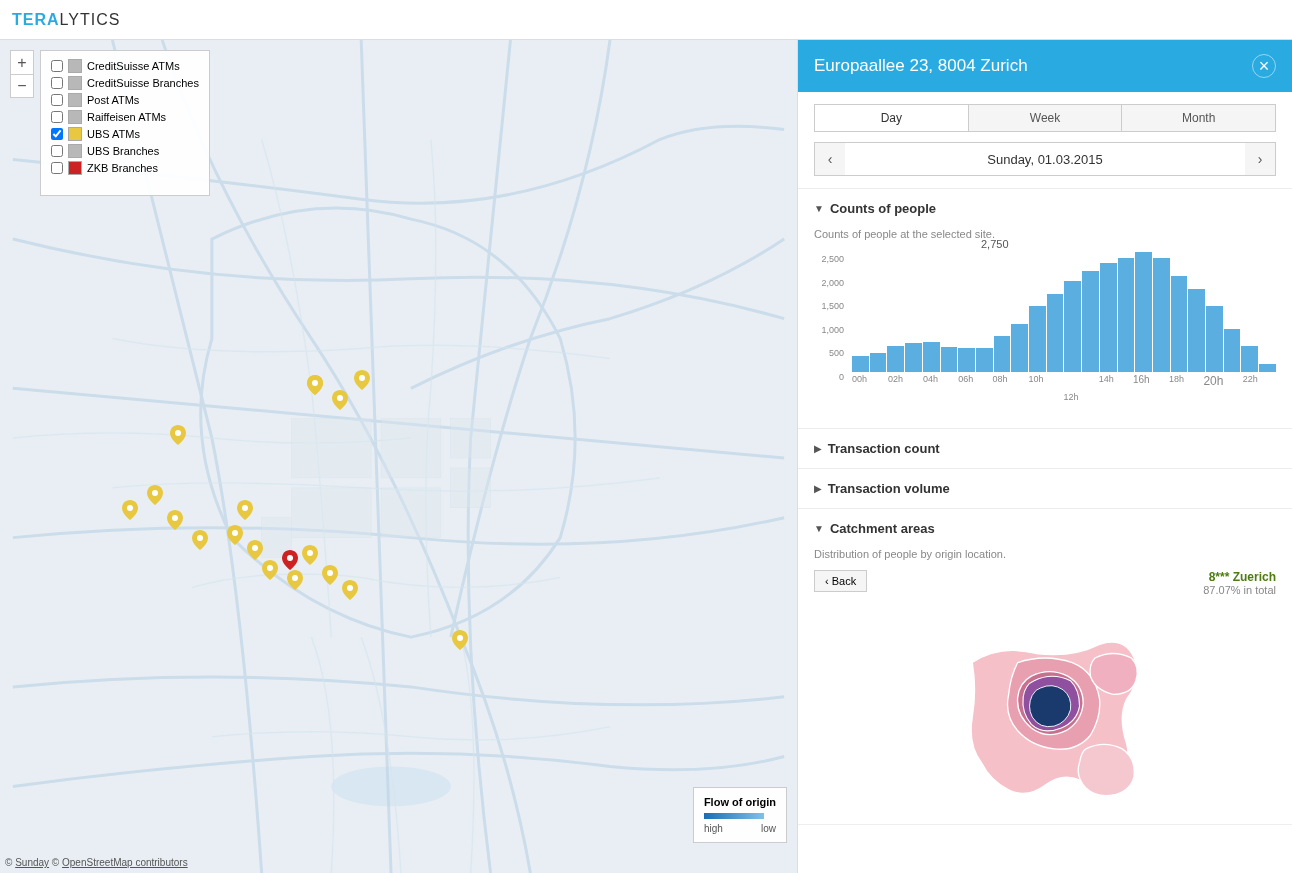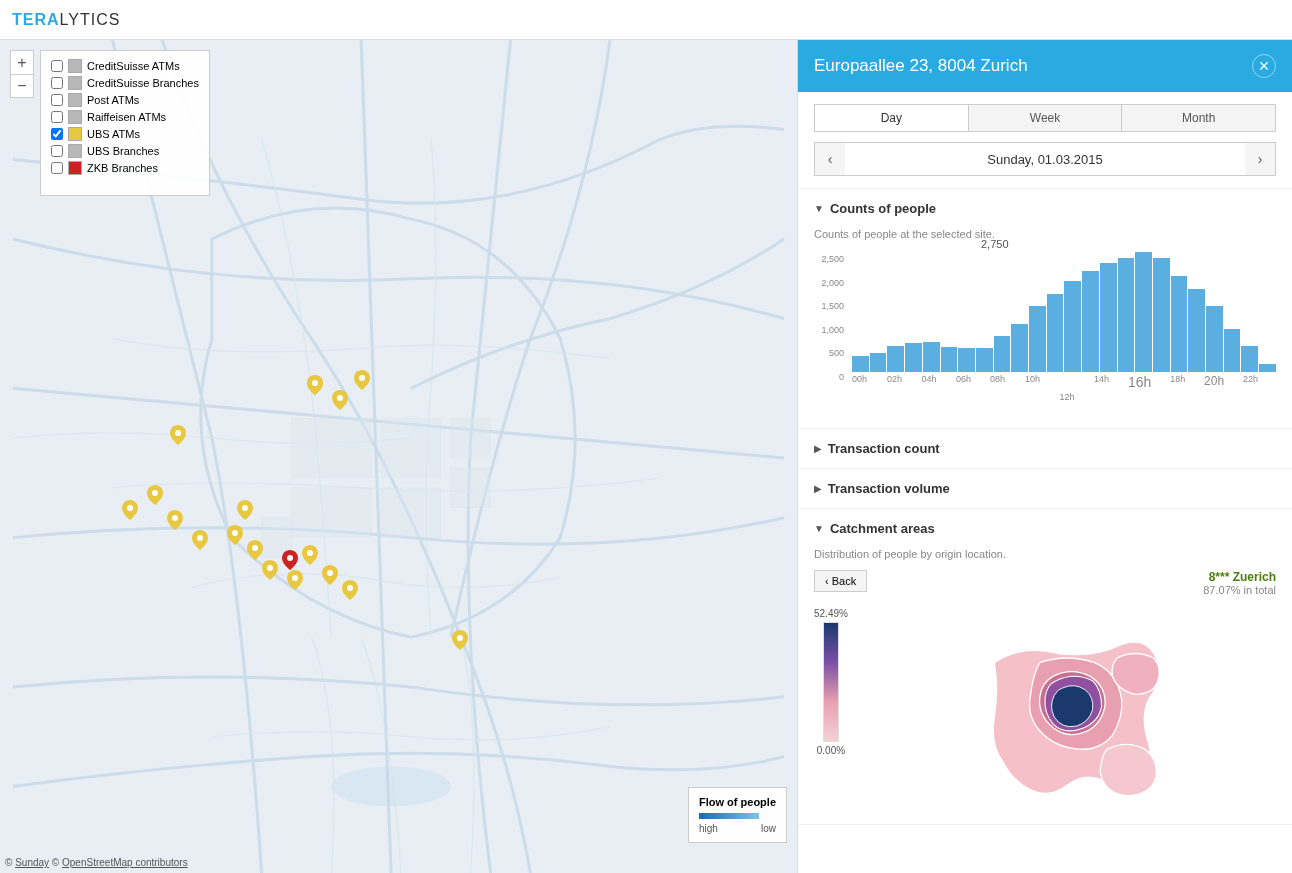--- a/index.html
+++ b/index.html
@@ -284,21 +284,21 @@
           <path d="M8 0 C3.6 0 0 3.6 0 8 C0 14 8 20 8 20 C8 20 16 14 16 8 C16 3.6 12.4 0 8 0Z" fill="#e8c840"></path>
           <circle cx="8" cy="8" r="3" fill="white"></circle>
         </svg></div>
     <div class="map-pin" style="left: 245px; top: 480px;"><svg viewBox="0 0 16 20" xmlns="http://www.w3.org/2000/svg">
           <path d="M8 0 C3.6 0 0 3.6 0 8 C0 14 8 20 8 20 C8 20 16 14 16 8 C16 3.6 12.4 0 8 0Z" fill="#e8c840"></path>
           <circle cx="8" cy="8" r="3" fill="white"></circle>
         </svg></div>
 
     
     <div id="flow-legend">
-      <div id="flow-legend-title">Flow of people</div>
+      <div id="flow-legend-title">Flow of origin</div>
       <div style="display:flex;align-items:center;gap:6px;margin-bottom:2px;">
         <div class="flow-bar"></div>
       </div>
       <div class="flow-labels">
         <span>high</span>
         <span>low</span>
       </div>
     </div>
 
     
@@ -389,21 +389,21 @@
                   <div style="flex: 1 1 0%; text-align: center; font-size: 9px; color: rgb(136, 136, 136);">06h</div>
                   <div style="flex: 1 1 0%; text-align: center; font-size: 9px; color: rgb(136, 136, 136);"></div>
                   <div style="flex: 1 1 0%; text-align: left; font-size: 9px; color: rgb(136, 136, 136);">08h</div>
                   <div style="flex: 1 1 0%; text-align: center; font-size: 9px; color: rgb(136, 136, 136);"></div>
                   <div style="flex: 1 1 0%; text-align: center; font-size: 9px; color: rgb(136, 136, 136);">10h</div>
                   <div style="flex: 1 1 0%; text-align: center; font-size: 9px; color: rgb(136, 136, 136);"></div>
                   <div style="flex: 1 1 0%; text-align: center; font-size: 9px; color: rgb(136, 136, 136); margin-top: 18px;">12h</div>
                   <div style="flex: 1 1 0%; text-align: center; font-size: 9px; color: rgb(136, 136, 136);"></div>
                   <div style="flex: 1 1 0%; text-align: center; font-size: 9px; color: rgb(136, 136, 136);">14h</div>
                   <div style="flex: 1 1 0%; text-align: center; font-size: 9px; color: rgb(136, 136, 136);"></div>
-                  <div style="flex: 1 1 0%; text-align: right; font-size: 14px; color: rgb(136, 136, 136);">16h</div>
+                  <div style="flex: 1 1 0%; text-align: right; font-size: 10px; color: rgb(136, 136, 136);">16h</div>
                   <div style="flex: 1 1 0%; text-align: center; font-size: 9px; color: rgb(136, 136, 136);"></div>
                   <div style="flex: 1 1 0%; text-align: center; font-size: 9px; color: rgb(136, 136, 136);">18h</div>
                   <div style="flex: 1 1 0%; text-align: center; font-size: 9px; color: rgb(136, 136, 136);"></div>
                   <div style="flex: 1 1 0%; text-align: center; font-size: 12px; color: rgb(136, 136, 136);">20h</div>
                   <div style="flex: 1 1 0%; text-align: center; font-size: 9px; color: rgb(136, 136, 136);"></div>
                   <div style="flex: 1 1 0%; text-align: center; font-size: 9px; color: rgb(136, 136, 136);">22h</div>
                   <div style="flex: 1 1 0%; text-align: center; font-size: 9px; color: rgb(136, 136, 136);"></div>
                 </div>
             </div>
           </div>
@@ -438,25 +438,20 @@
             <span>‹</span>
             <span>Back</span>
           </button>
           <div id="catchment-info">
             <div id="catchment-region">8*** Zuerich</div>
             <div id="catchment-pct">87.07% in total</div>
           </div>
         </div>
         <div id="catchment-body">
 
-          <div id="color-scale">
-            <div id="scale-max">52.49%</div>
-            <div id="scale-bar"></div>
-            <div id="scale-min">0.00%</div>
-          </div>
 
           <div id="map-visual">
             <svg id="catchment-map" viewBox="0 0 220 220" xmlns="http://www.w3.org/2000/svg">
 
               <path d="M30,60 Q60,40 100,50 Q140,55 170,40 Q200,30 210,60 Q215,80 200,100 Q190,120 200,150 Q205,170 190,185 Q170,200 150,190 Q130,180 110,195 Q90,210 70,200 Q50,190 40,170 Q25,150 30,120 Q35,90 30,60Z" fill="#f5c0c8" stroke="white" stroke-width="1.5"></path>
 
               <path d="M80,60 Q110,50 140,60 Q165,70 170,100 Q172,120 160,140 Q145,158 120,155 Q95,152 80,135 Q65,118 70,95 Q72,75 80,60Z" fill="#e8a0b0" stroke="white" stroke-width="1.5"></path>
 
               <path d="M95,75 Q115,65 135,75 Q152,85 152,105 Q150,125 133,135 Q112,145 95,132 Q78,118 80,98 Q82,82 95,75Z" fill="#c87090" stroke="white" stroke-width="1.5"></path>
 

